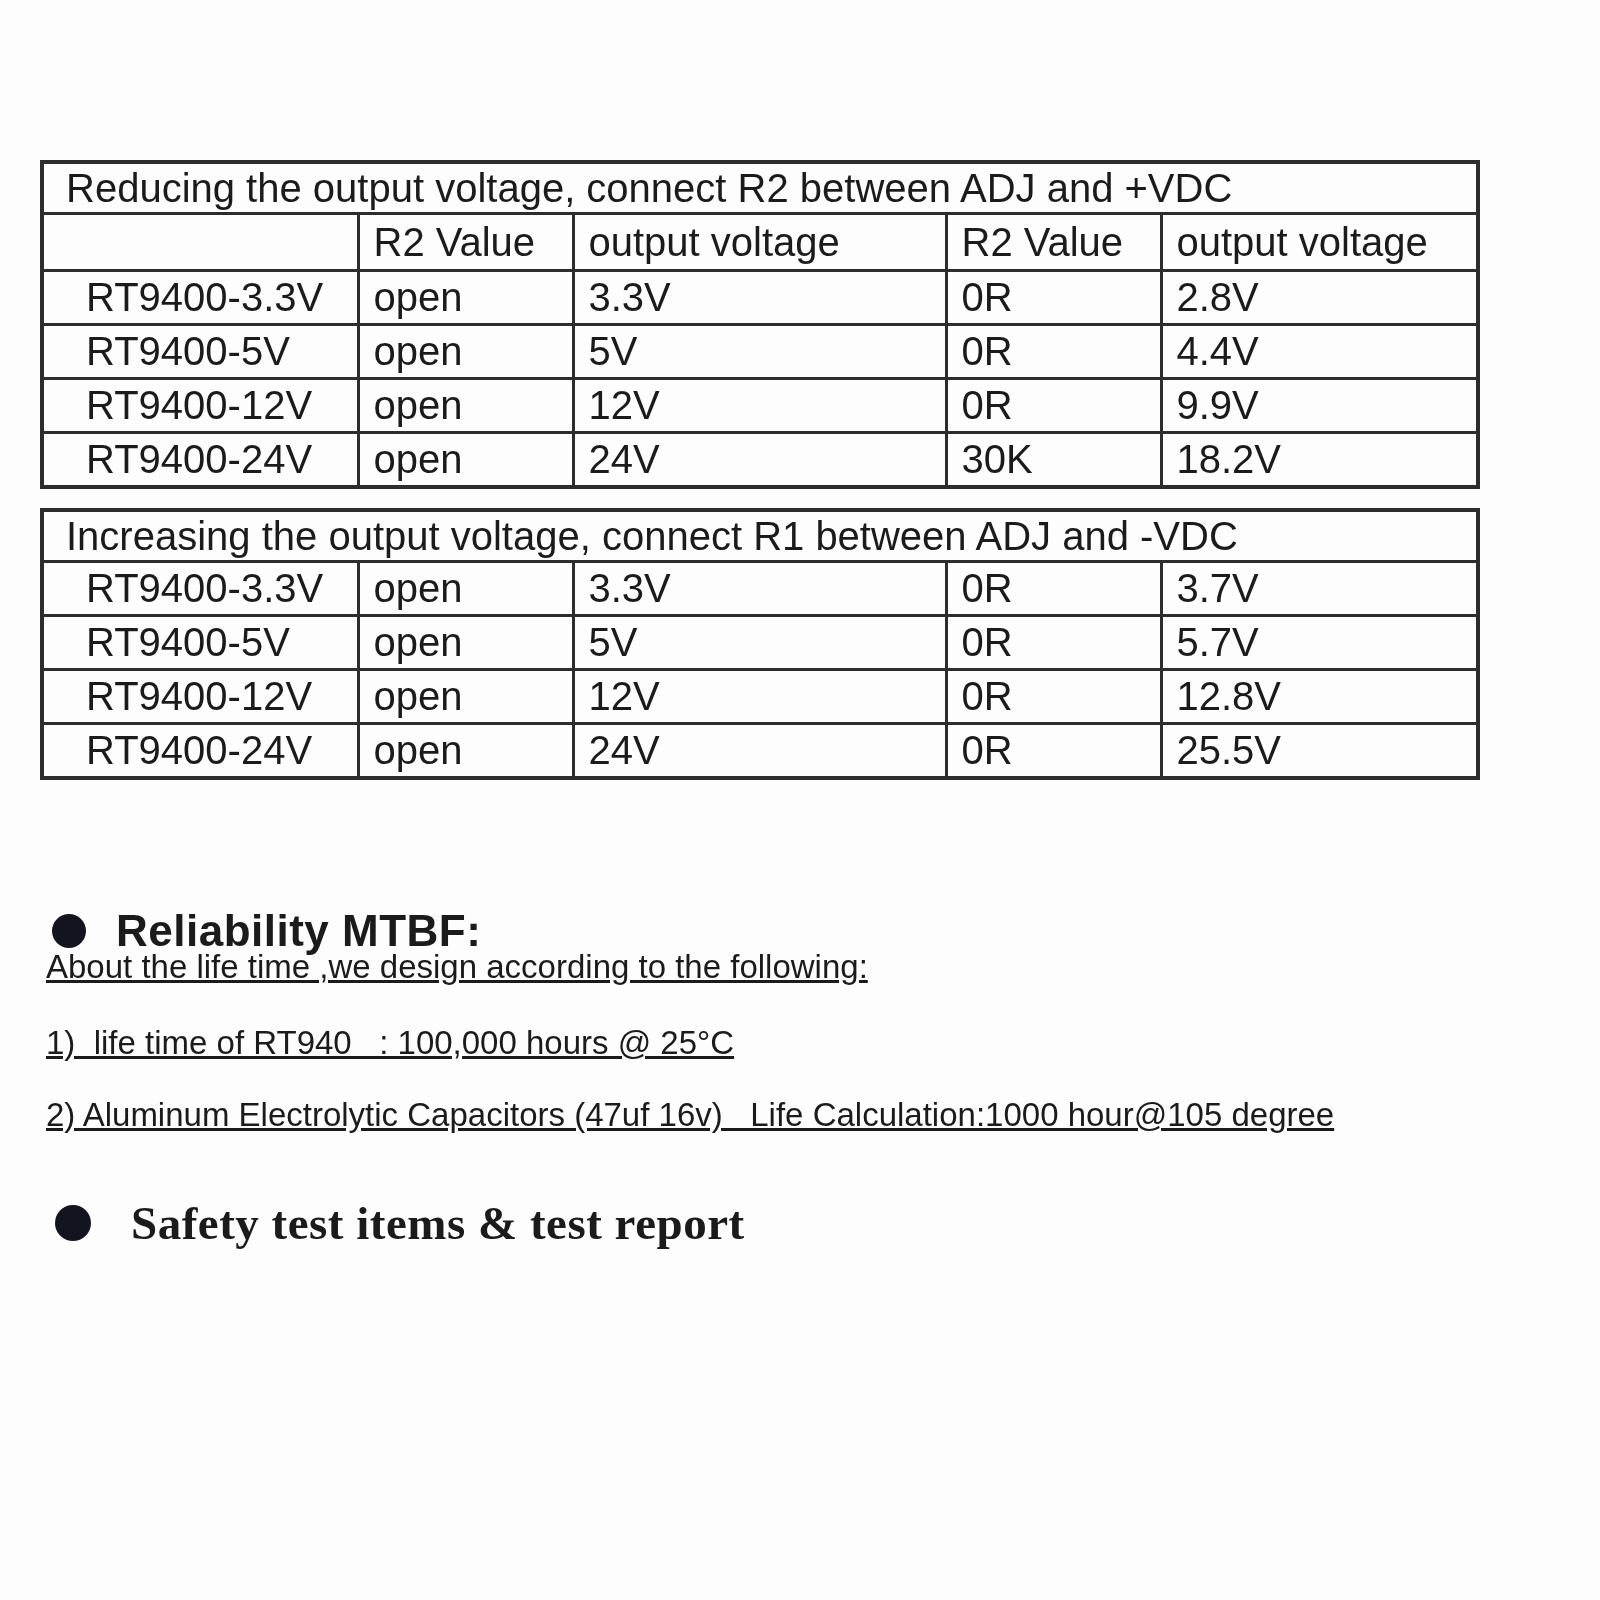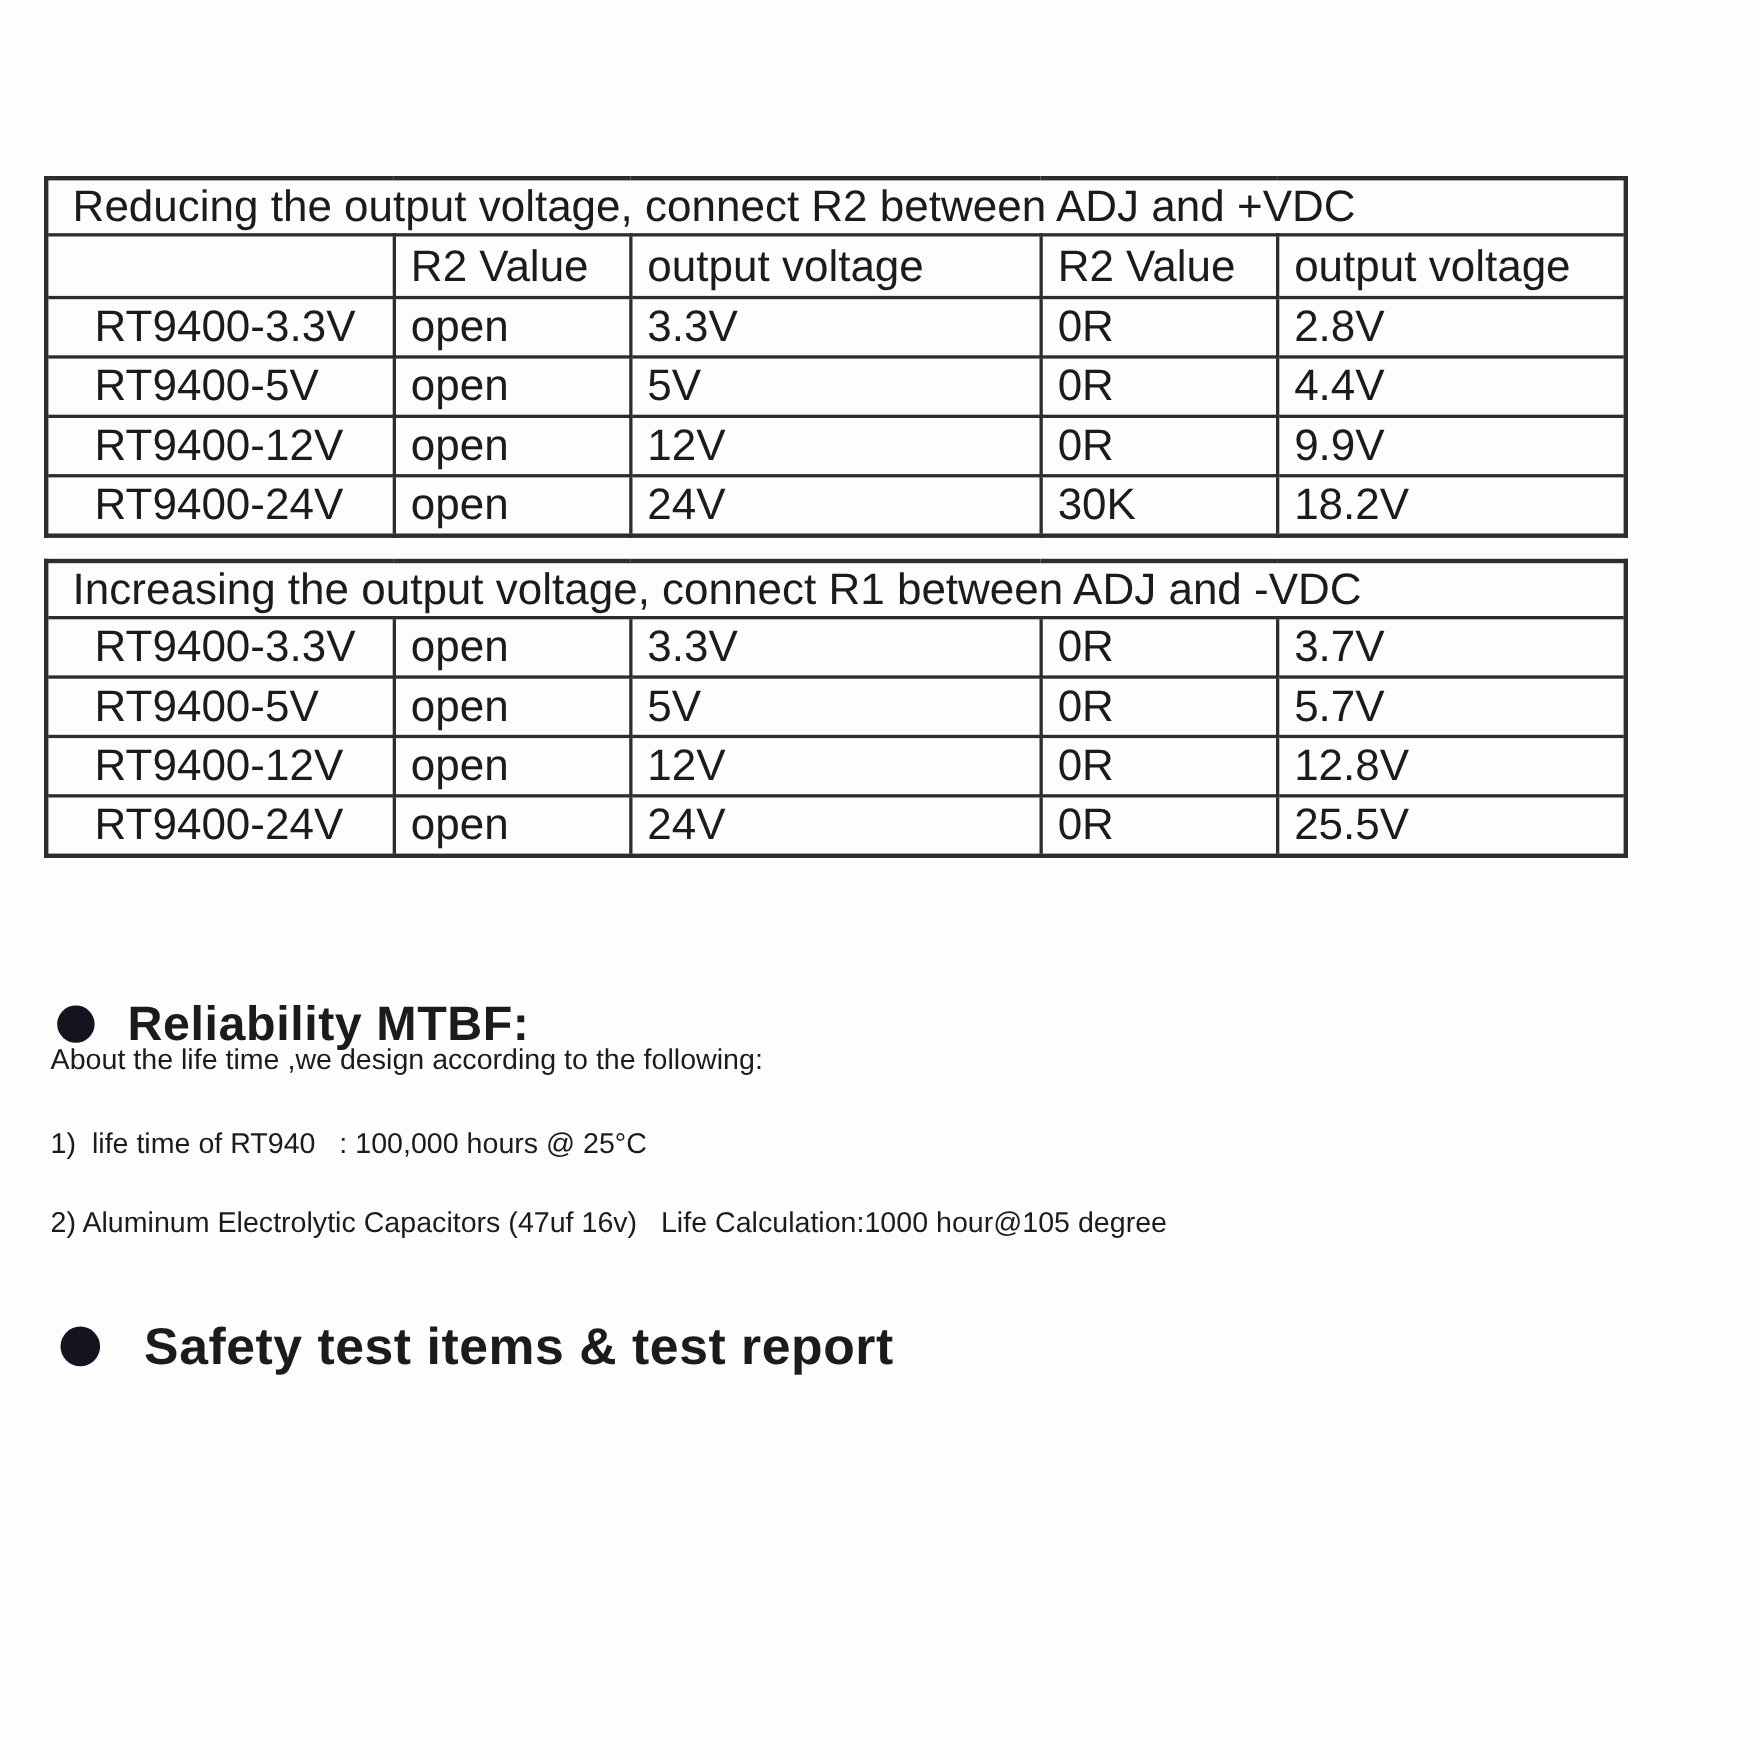--- a/index.html
+++ b/index.html
@@ -59,28 +59,30 @@
     font-weight: bold;
     letter-spacing: 0.5px;
   }
   #safety-heading { left: 55px; top: 1196px; }
   #safety-heading .bullet { width: 36px; height: 36px; }
   #safety-heading .heading-text {
     margin-left: 40px;
     font-size: 47px;
     font-weight: bold;
     letter-spacing: 0.5px;
+    font-family: Liberation Serif, serif;
   }
 
   
   .para {
     position: absolute;
     left: 46px;
-    font-size: 26px;
+    font-size: 33px;
     white-space: pre-wrap;
+    text-decoration: underline;
   }
   #reliability-intro { top: 948px; }
   #reliability-item-1 { top: 1024px; }
   #reliability-item-2 { top: 1096px; }
 
   
   table.stab {
     position: absolute;
     left: 40px;
     top: 1290px;

